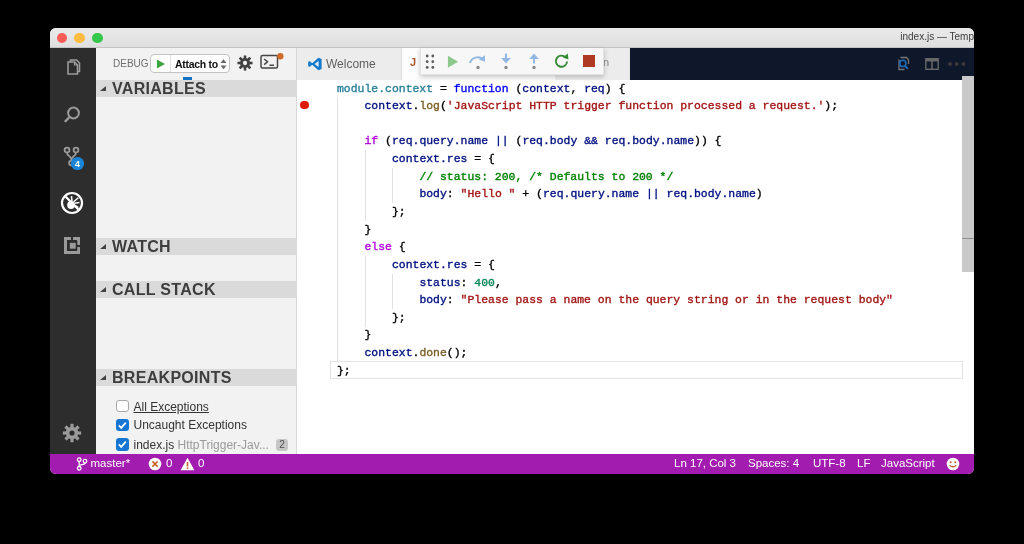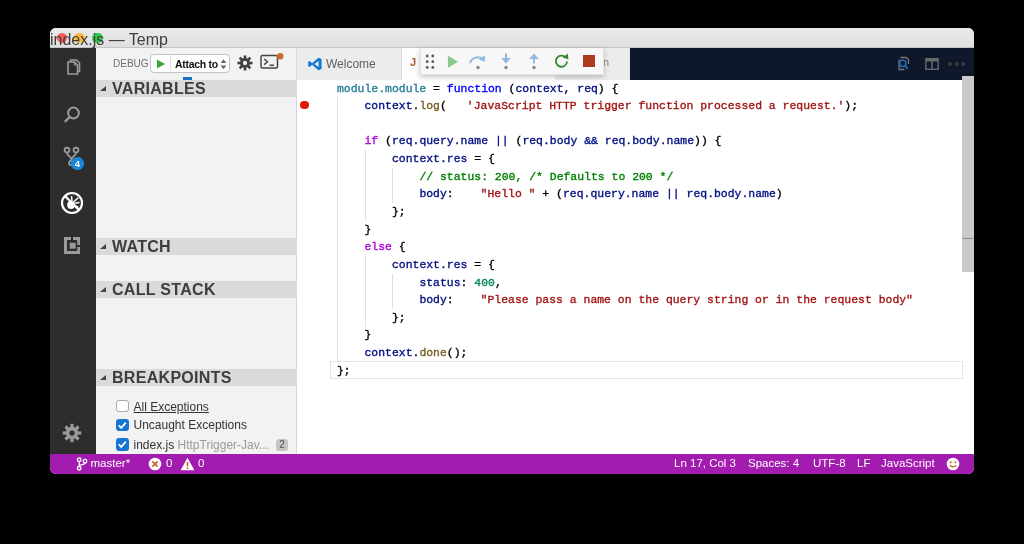--- a/index.html
+++ b/index.html
@@ -4,22 +4,22 @@
 <style>
   * { margin:0; padding:0; box-sizing:border-box; }
   html,body { width:1024px; height:544px; background:#000; overflow:hidden; }
   body { font-family:"Liberation Sans", sans-serif; position:relative; }
   #win { position:absolute; left:50px; top:28px; width:924px; height:446px;
          border-radius:6px; overflow:hidden; background:#fff; }
   
   #titlebar { position:absolute; left:0; top:0; width:924px; height:19.5px;
               background:linear-gradient(#eaeaea,#dfdfdf); border-bottom:1px solid #c4c4c4; }
   .tl { position:absolute; top:4.5px; width:10.5px; height:10.5px; border-radius:50%; }
-  #title { position:absolute; top:3px; left:0; width:100%; text-align:left;
-           font-size:16px; color:#3e3e3e; }
+  #title { position:absolute; top:3px; left:0; width:100%; text-align:right;
+           font-size:10px; color:#3e3e3e; }
   
   #actbar { position:absolute; left:0; top:19.5px; width:46px; height:406px; background:#2d2d2d; }
   .aicon { position:absolute; left:-1.5px; width:46px; text-align:center; }
   
   #sidebar { position:absolute; left:46px; top:19.5px; width:201px; height:406px; background:#f2f2f2; border-right:1px solid #d8d8d8; }
   .band { position:absolute; left:0; width:201px; height:17px; background:#dadada;
           font-size:16px; font-weight:bold; color:#3d3d3d; line-height:17px; }
   .band .tw { position:absolute; left:4px; top:6px; width:0; height:0;
               border-left:6px solid transparent; border-bottom:5px solid #424242; }
   .band .lbl { position:absolute; left:16px; top:0; letter-spacing:0.3px; }
@@ -32,21 +32,21 @@
   #editor { position:absolute; left:247px; top:19.5px; width:677px; height:406px; background:#fff;}
   #tabbar { position:absolute; left:0; top:0; width:677px; height:32px; background:#0f172a; }
   #tab-welcome { position:absolute; left:0; top:0; width:105px; height:32px; background:#ececec;
                  border-right:1px solid #dcdcdc; }
   #tab-active { position:absolute; left:105px; top:0; width:228px; height:32px; background:#fdfdfd; }
   #code { position:absolute; left:0; top:32px; width:677px; height:374px;
           font-family:"Liberation Mono", monospace; font-size:11.45px; line-height:17.65px;
           color:#000; -webkit-text-stroke:0.35px currentColor; }
   #code div { height:17.65px; padding-left:40px; white-space:pre; overflow:visible; }
   .kb { color:#0000ff; } .kp { color:#af00db; } .t { color:#267f99; }
-  .v { color:#001080; } .fn { color:#795E26; } .s { color:#a31515;margin-left:20px; }
+  .v { color:#001080; } .fn { color:#795E26; } .s { color:#a31515; }
   .c { color:#008000; } .n { color:#098658; }
   .guide { position:absolute; width:1px; background:#e0e0e0; }
   
   #dbgbar { position:absolute; left:123px; top:0.5px; width:184px; height:26.5px; background:#f7f7f7;
             border:1px solid #e3e3e3; border-top:none; box-shadow:0 2px 5px rgba(0,0,0,0.22); }
   
   #statusbar { position:absolute; left:0; top:425.5px; width:924px; height:20.5px; background:#a21caf;
                color:#fff; font-size:11.5px; }
   .sb { position:absolute; top:3.5px; }
 </style>
@@ -235,21 +235,21 @@
     <div class="guide" style="left:67.5px; top:102.6px; height:70.6px;"></div>
     <div class="guide" style="left:67.5px; top:208.5px; height:70.6px;"></div>
     <div class="guide" style="left:95px; top:120.2px; height:35.3px;"></div>
     <div class="guide" style="left:95px; top:226.2px; height:35.3px;"></div>
 
     <div style="position:absolute;left:33px;top:313.5px;width:633px;height:17.6px;border:1px solid #e3e3e3;"></div>
 
     <div style="position:absolute;left:3.2px;top:53px;width:8.6px;height:8.6px;border-radius:50%;background:#df1a08;"></div>
 
     <div id="code">
-<div><span class="t">module.module</span> = <span class="kb">function</span> (<span class="v">context</span>, <span class="v">req</span>) {</div>
+<div><span class="t">module.context</span> = <span class="kb">function</span> (<span class="v">context</span>, <span class="v">req</span>) {</div>
 <div>    <span class="v">context</span>.<span class="fn">log</span>(<span class="s">'JavaScript HTTP trigger function processed a request.'</span>);</div>
 <div> </div>
 <div>    <span class="kp">if</span> (<span class="v">req.query.name</span> <span class="v">||</span> (<span class="v">req.body</span> <span class="v">&amp;&amp;</span> <span class="v">req.body.name</span>)) {</div>
 <div>        <span class="v">context.res</span> = {</div>
 <div>            <span class="c">// status: 200, /* Defaults to 200 */</span></div>
 <div>            <span class="v">body</span>: <span class="s">"Hello "</span> + (<span class="v">req.query.name</span> <span class="v">||</span> <span class="v">req.body.name</span>)</div>
 <div>        };</div>
 <div>    }</div>
 <div>    <span class="kp">else</span> {</div>
 <div>        <span class="v">context.res</span> = {</div>

